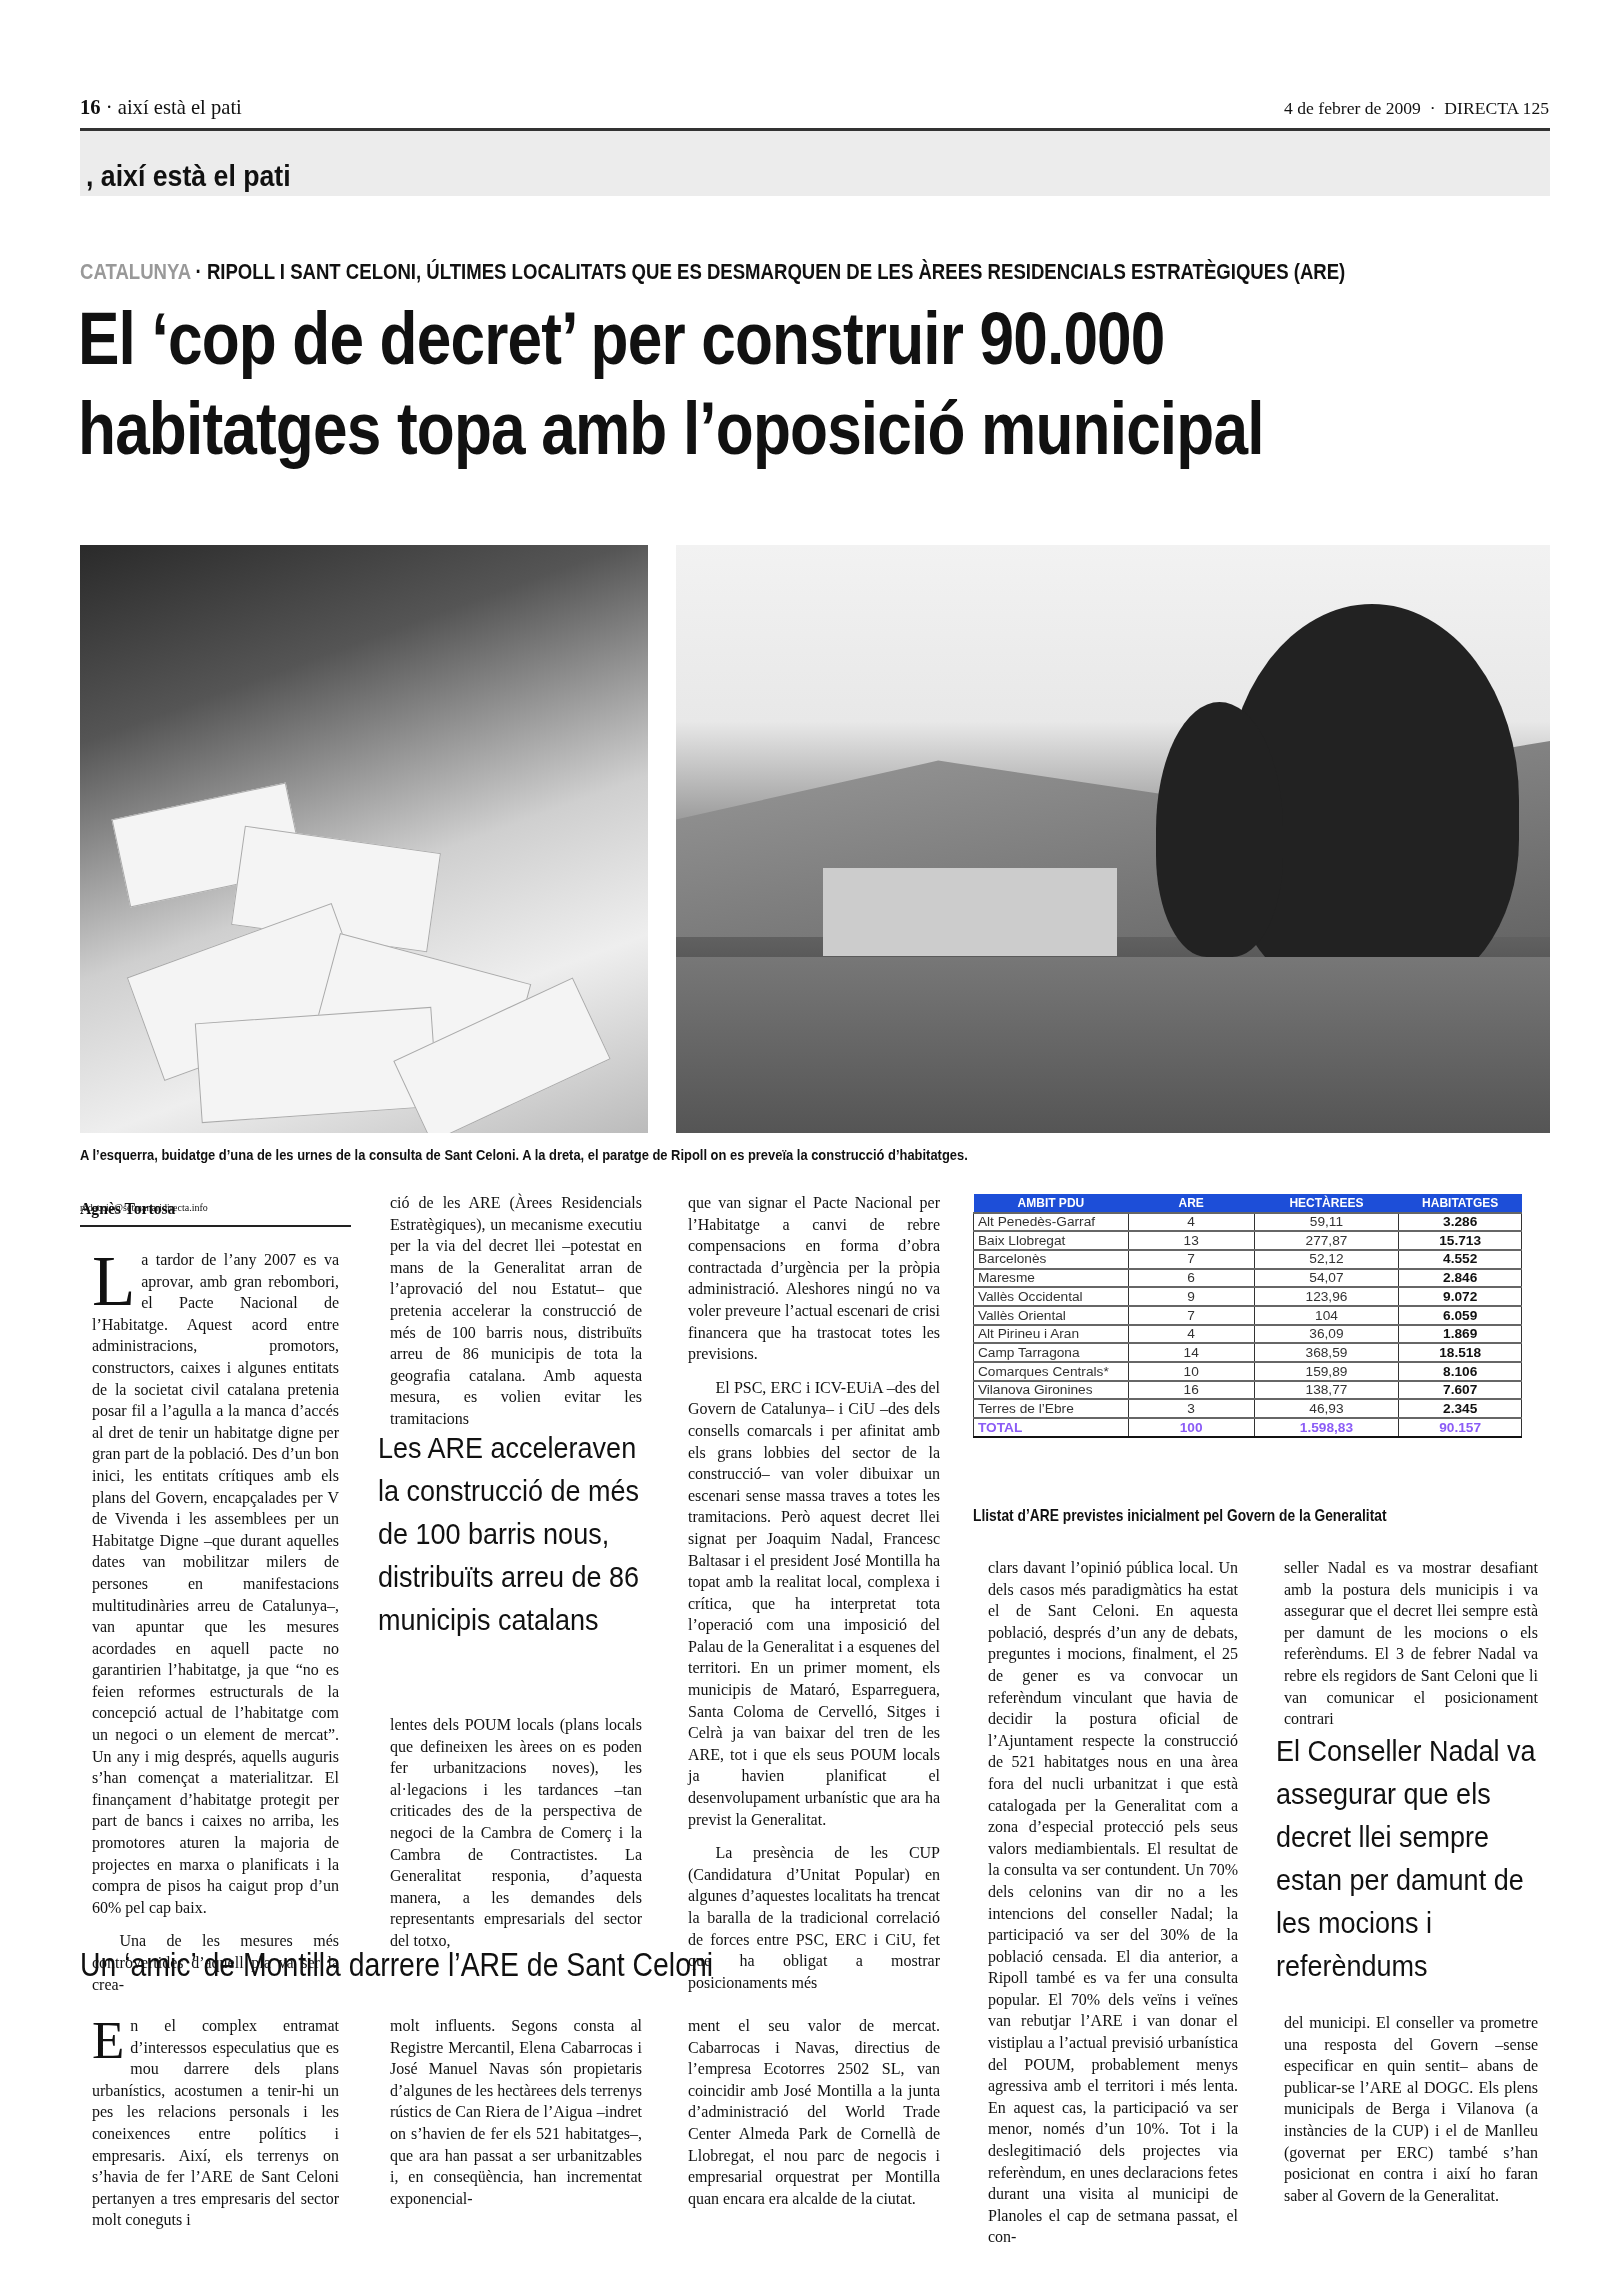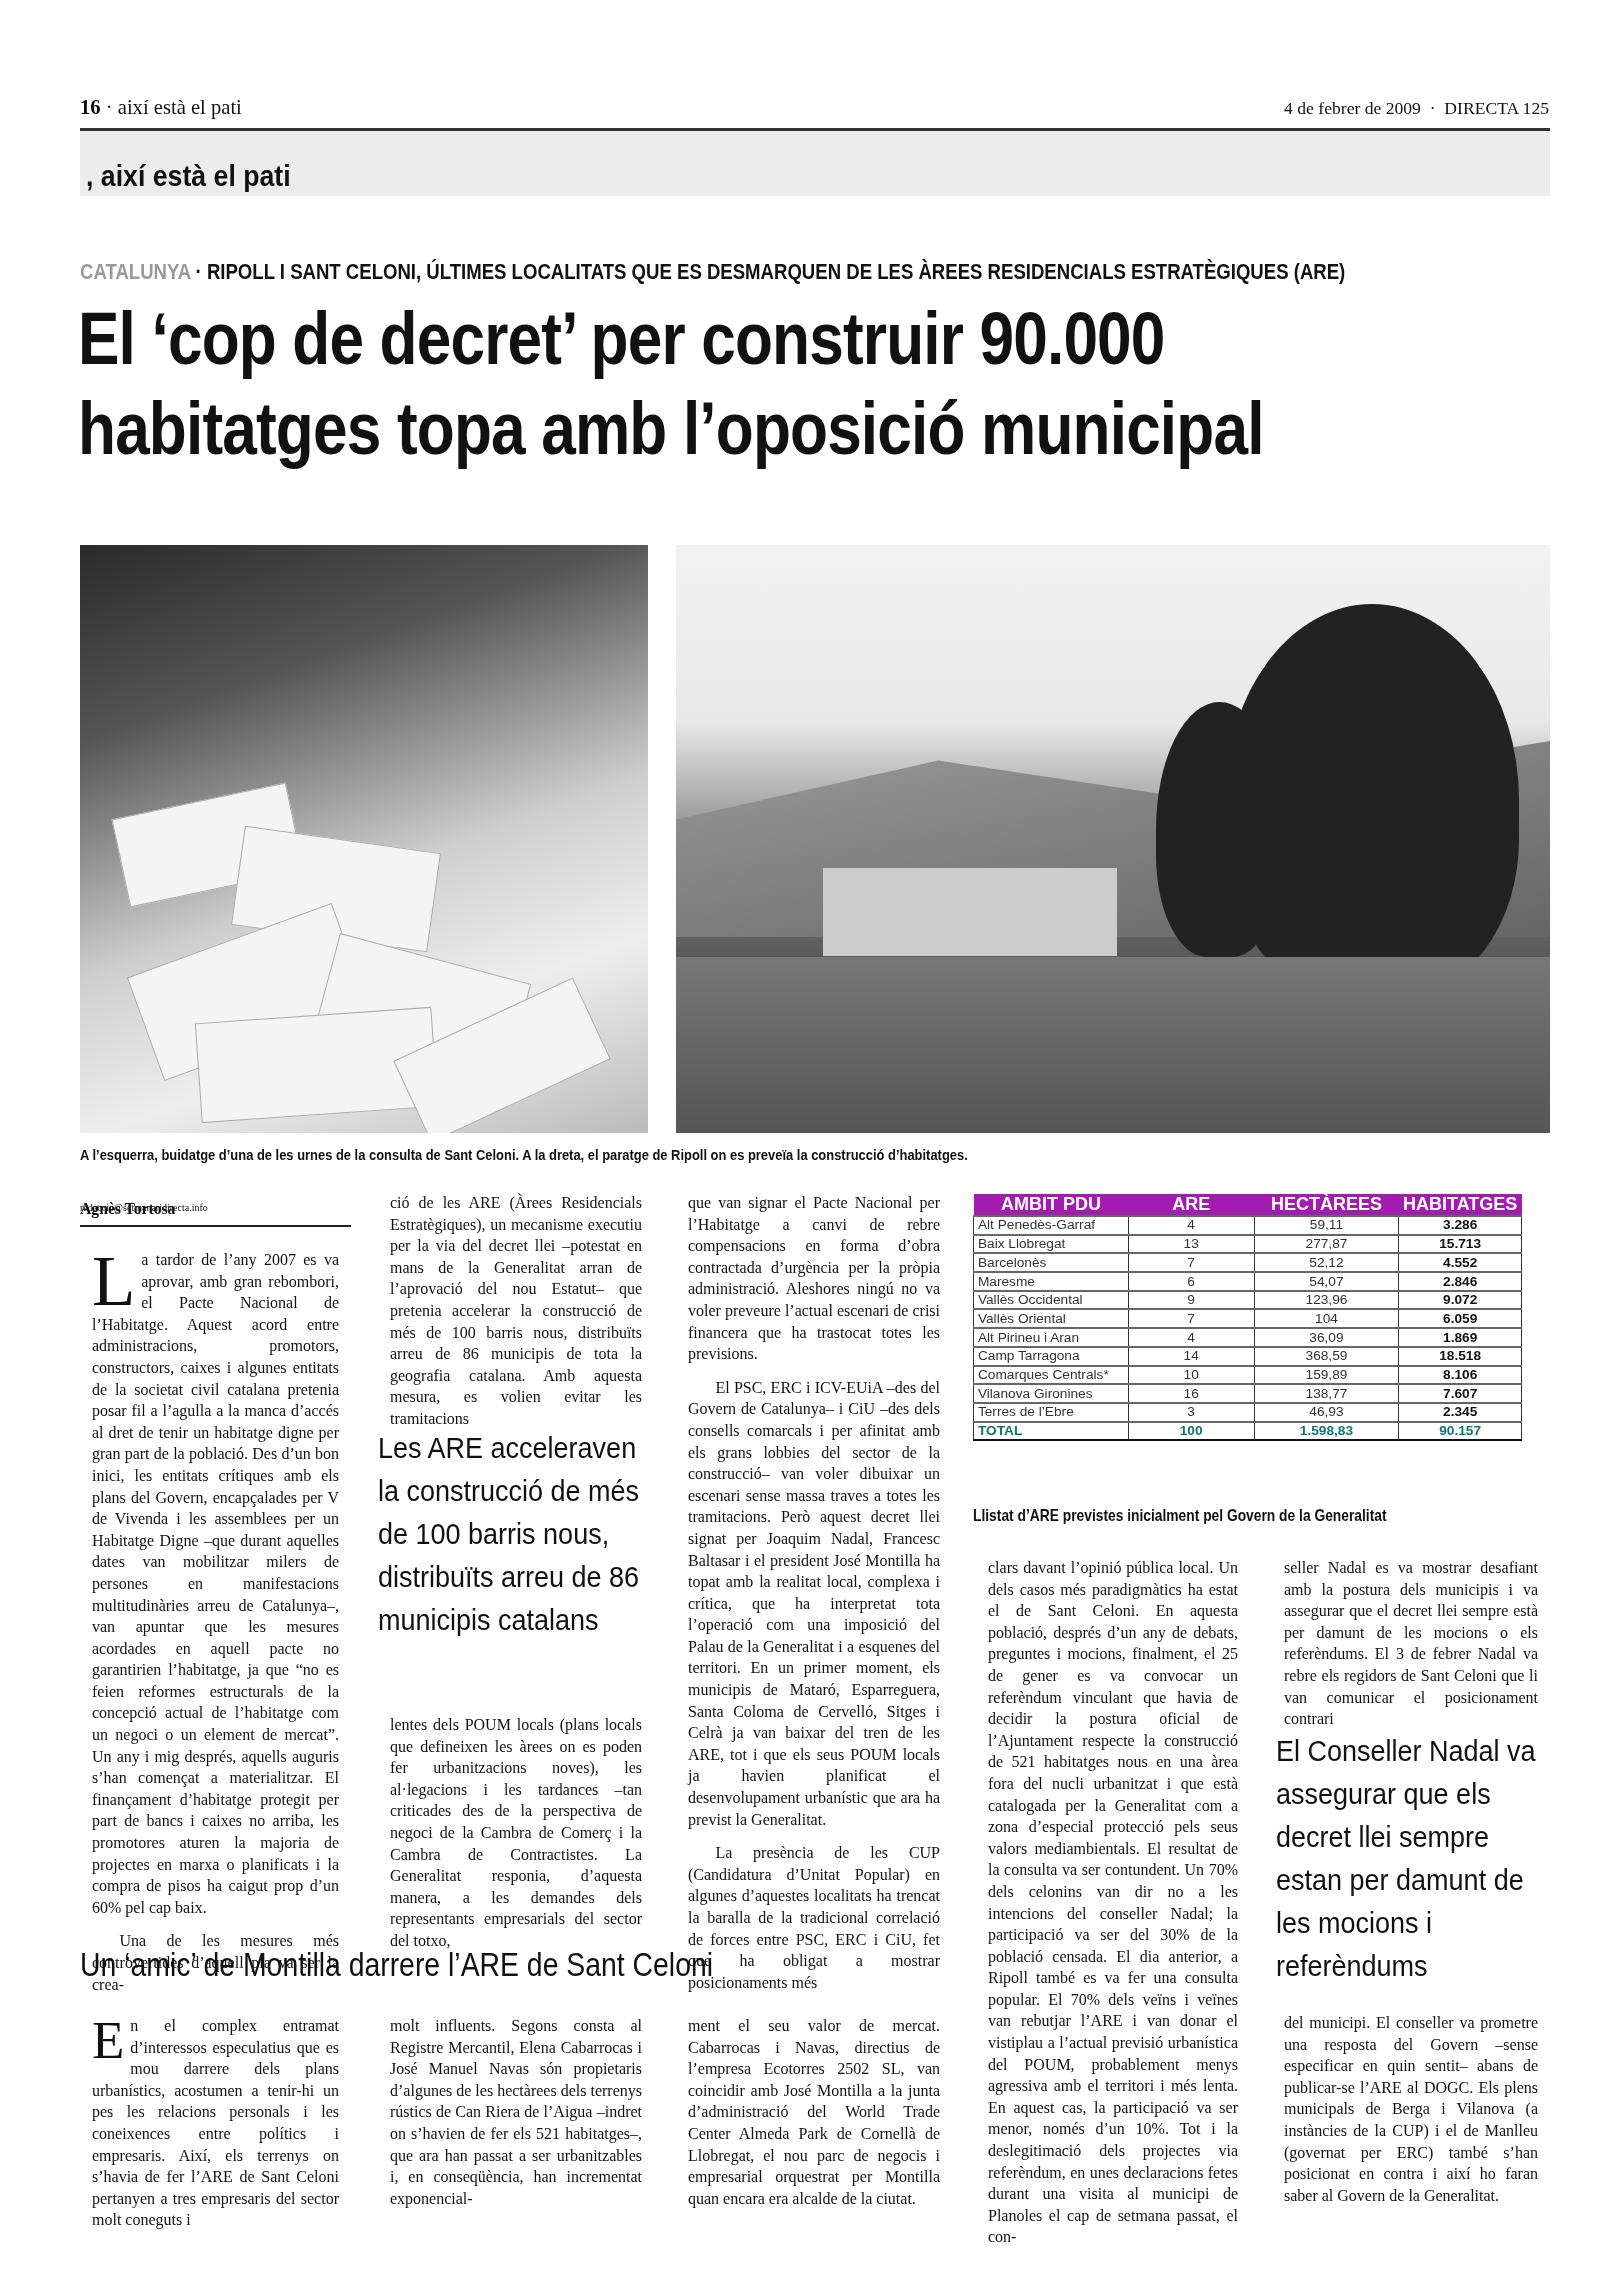--- a/index.html
+++ b/index.html
@@ -24,25 +24,25 @@
   .col{font-size:16px;line-height:21.6px;text-align:justify;font-family:"Liberation Serif",serif;}
   .col p{margin:12px;text-indent:0;}
   .col p.ind{text-indent:27.4px;}
   .byline-name{left:80px;top:1180px;font-weight:bold;font-size:15.7px;margin-top:20px;}
   .byline-mail{left:80px;top:1202px;font-size:10px;}
   .byline-rule{left:80px;top:1225px;width:271px;height:2px;background:#222;}
   .dropcap{float:left;font-size:71px;line-height:57px;margin:3.9px 5.9px 0 0;font-family:"Liberation Serif",serif;}
   .pull{font-family:"Liberation Sans",sans-serif;font-size:30px;line-height:43px;transform:scaleX(0.9);transform-origin:left;}
   .table-wrap{left:973px;top:1194px;width:549px;}
   table.are{border-collapse:collapse;width:549px;font-family:"Liberation Sans",sans-serif;font-size:13.7px;}
-  table.are th{background:#a21caf;color:#fff;font-weight:bold;height:17.6px;padding:0 3.9px;font-size:18px;text-align:center;}
+  table.are th{background:#1d4ed8;color:#fff;font-weight:bold;height:17.6px;padding:0 3.9px;font-size:12px;text-align:center;}
   table.are td{border:1px solid #333;border-top:2px solid #666;padding:0 3.9px;height:16.7px;line-height:15.7px;color:#333;}
   table.are td.c{text-align:center;}
   table.are td.b{font-weight:bold;text-align:center;color:#111;}
-  table.are tr.total td{font-weight:bold;color:#0f766e;border-bottom:2px solid #111;}
+  table.are tr.total td{font-weight:bold;color:#8b5cf6;border-bottom:2px solid #111;}
   .table-caption{left:973px;top:1507px;font-family:"Liberation Sans",sans-serif;font-weight:bold;font-size:15.7px;transform:scaleX(0.88);transform-origin:left;white-space:nowrap;}
   .sub-head{left:80px;top:1946px;font-family:"Liberation Sans",sans-serif;font-size:33px;transform:scaleX(0.86);transform-origin:left;white-space:nowrap;}
   .sidebar-col{font-size:16px;line-height:21.6px;text-align:justify;}
 </style>
 </head>
 <body>
 
 <div class="abs folio-left"><b>16</b> · <span>així està el pati</span></div>
 <div class="abs folio-right"><span>4 de febrer de 2009</span> &nbsp;·&nbsp; <span>DIRECTA 125</span></div>
 <div class="abs rule-top"></div>

